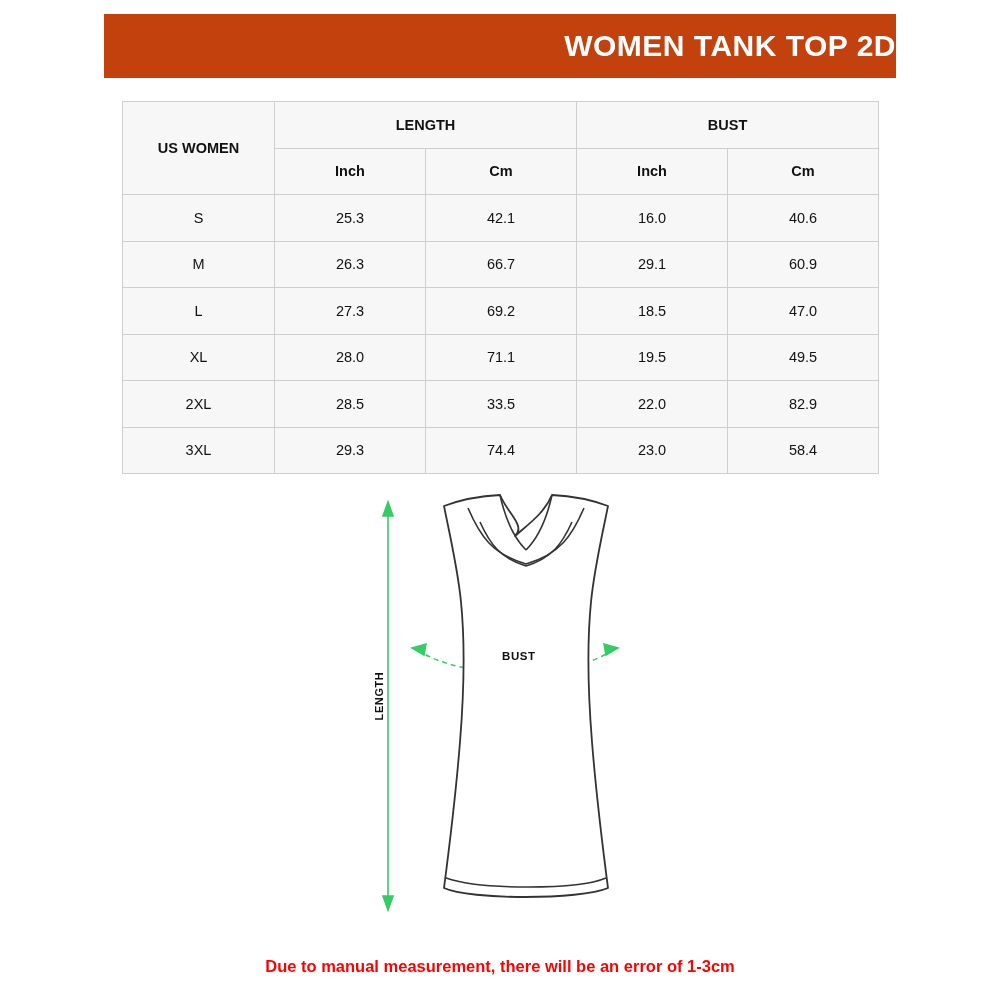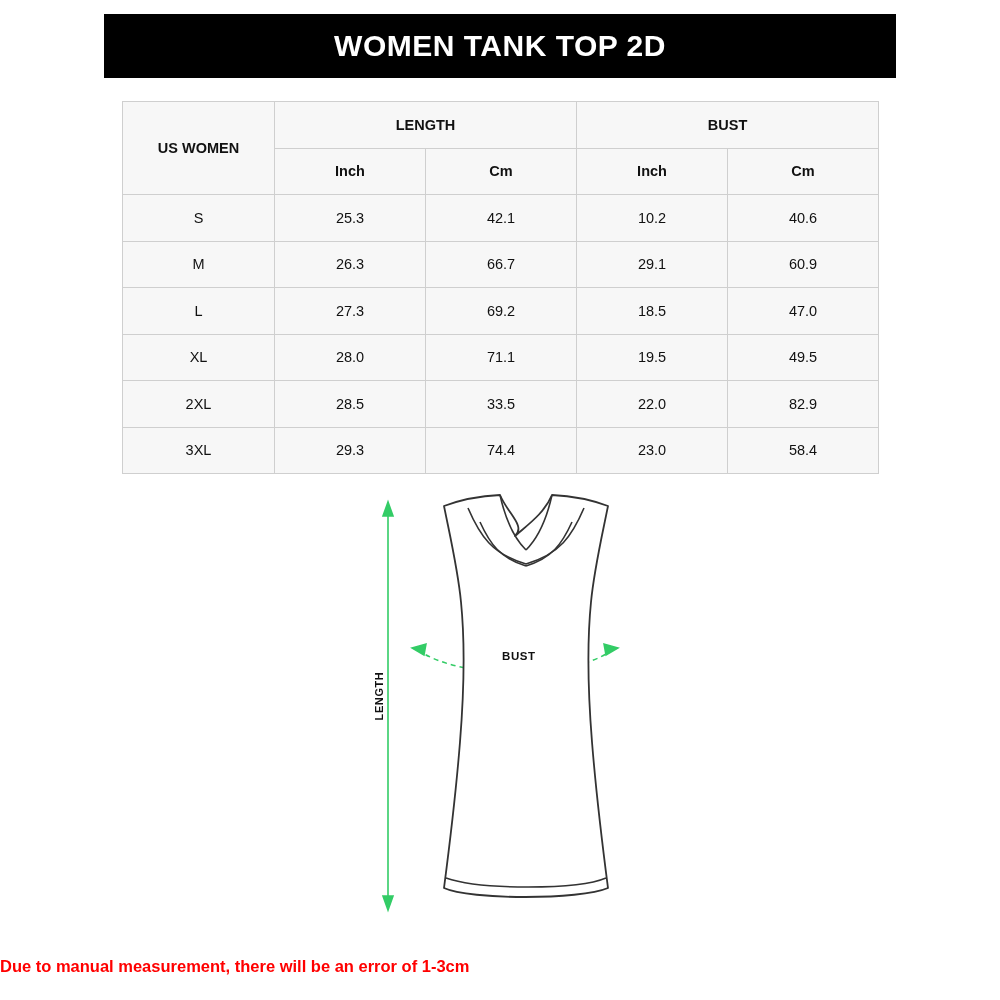--- a/index.html
+++ b/index.html
@@ -14,24 +14,24 @@
     width: 1000px; height: 1000px;
     overflow: hidden;
     background: #fff;
   }
 
   
   .header-band {
     position: absolute;
     left: 104px; top: 14px;
     width: 792px; height: 64px;
-    background: #000000;
+    background: #c2410c;
     display: flex;
     align-items: center;
-    justify-content: center;
+    justify-content: flex-end;
   }
   .header-title {
     color: #ffffff;
     font-size: 30px;
     font-weight: bold;
     letter-spacing: 0.5px;
     white-space: nowrap;
   }
 
   
@@ -92,21 +92,21 @@
     color: #111;
     letter-spacing: 0.6px;
     white-space: nowrap;
   }
 
   
   .footer-note {
     position: absolute;
     left: 0; right: 0;
     top: 957px;
-    text-align: left;
+    text-align: center;
     color: #ff0000;
     font-size: 16.5px;
     font-weight: bold;
   }
 </style>
 </head>
 <body>
 
 <div id="page">
 
@@ -134,21 +134,21 @@
           <th>Cm</th>
           <th>Inch</th>
           <th>Cm</th>
         </tr>
       </thead>
       <tbody>
         <tr>
           <td class="size-label">S</td>
           <td>25.3</td>
           <td>42.1</td>
-          <td>10.2</td>
+          <td>16.0</td>
           <td>40.6</td>
         </tr>
         <tr>
           <td class="size-label">M</td>
           <td>26.3</td>
           <td>66.7</td>
           <td>29.1</td>
           <td>60.9</td>
         </tr>
         <tr>

